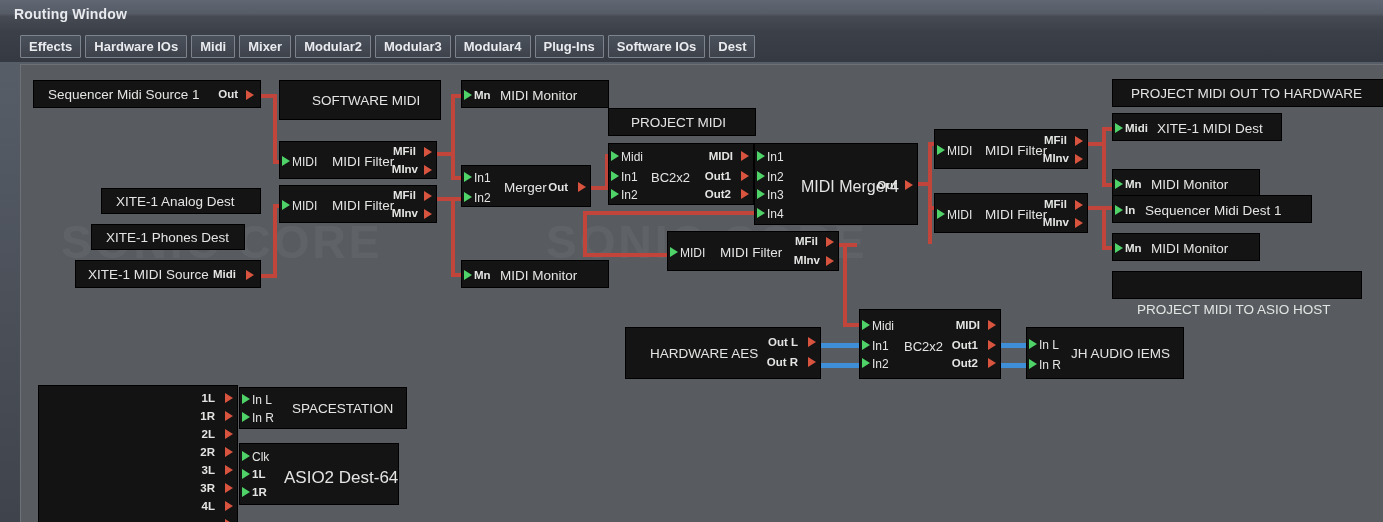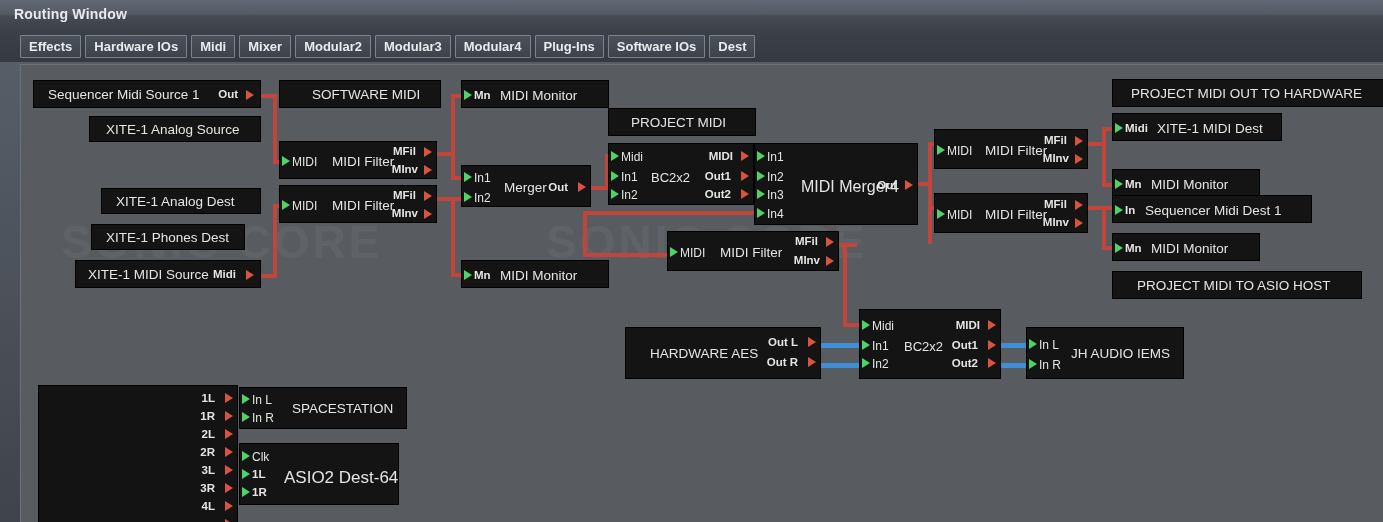--- a/index.html
+++ b/index.html
@@ -140,40 +140,37 @@
 
     <div class="cab blue h" style="left:977px;top:278px;width:30px;"></div>
     <div class="cab blue h" style="left:977px;top:298px;width:30px;"></div>
 
     <div class="blk" style="left:12px;top:15px;width:228px;height:28px;">
       <span class="nm" style="left:14px;">Sequencer Midi Source 1</span>
       <span class="pl b" style="right:22px;top:7px;">Out</span>
       <span class="arw out" style="right:6px;top:9px;"></span>
     </div>
 
-    <div class="blk" style="left:68px;top:51px;width:172px;height:26px;">
-      <span class="nm" style="left:16px;">XITE-1 Analog Source</span>
-    </div>
 
 
     <div class="blk" style="left:80px;top:123px;width:160px;height:26px;">
       <span class="nm" style="left:14px;">XITE-1 Analog Dest</span>
     </div>
 
     <div class="blk" style="left:70px;top:159px;width:154px;height:26px;">
       <span class="nm" style="left:14px;">XITE-1 Phones Dest</span>
     </div>
 
     <div class="blk" style="left:54px;top:195px;width:186px;height:28px;">
       <span class="nm" style="left:12px;">XITE-1 MIDI Source</span>
       <span class="pl b" style="right:24px;top:7px;">Midi</span>
       <span class="arw out" style="right:6px;top:9px;"></span>
     </div>
 
-    <div class="blk" style="left:258px;top:15px;width:162px;height:28px;">
+    <div class="blk" style="left:258px;top:15px;width:162px;height:40px;">
       <span class="nm" style="left:32px;">SOFTWARE MIDI</span>
     </div>
 
     <div class="blk" style="left:258px;top:76px;width:158px;height:38px;">
       <span class="arw in" style="left:2px;top:14px;"></span>
       <span class="pl" style="left:12px;top:13px;">MIDI</span>
       <span class="pl" style="left:52px;top:12px;font-size:13.5px;">MIDI Filter</span>
       <span class="pl b" style="right:20px;top:3px;">MFil</span>
       <span class="arw out" style="right:4px;top:5px;"></span>
       <span class="pl b" style="right:18px;top:21px;">MInv</span>
@@ -299,21 +296,21 @@
       <span class="pl" style="left:32px;top:7px;font-size:13.5px;">Sequencer Midi Dest 1</span>
     </div>
 
     <div class="blk" style="left:1091px;top:168px;width:148px;height:28px;">
       <span class="arw in" style="left:2px;top:9px;"></span>
       <span class="pl b" style="left:12px;top:8px;">Mn</span>
       <span class="pl" style="left:38px;top:7px;font-size:13.5px;">MIDI Monitor</span>
     </div>
 
     <div class="blk" style="left:1091px;top:206px;width:250px;height:28px;">
-      <span class="nm" style="left:24px;">PROJECT MIDI TO ASIO HOST</span>
+      <span class="nm" style="left:24px;margin-top:24px;">PROJECT MIDI TO ASIO HOST</span>
     </div>
 
     <div class="blk" style="left:604px;top:262px;width:196px;height:52px;">
       <span class="pl" style="left:24px;top:18px;font-size:13.5px;">HARDWARE AES</span>
       <span class="pl b" style="right:22px;top:8px;">Out L</span>
       <span class="arw out" style="right:4px;top:9px;"></span>
       <span class="pl b" style="right:22px;top:28px;">Out R</span>
       <span class="arw out" style="right:4px;top:29px;"></span>
     </div>
 

